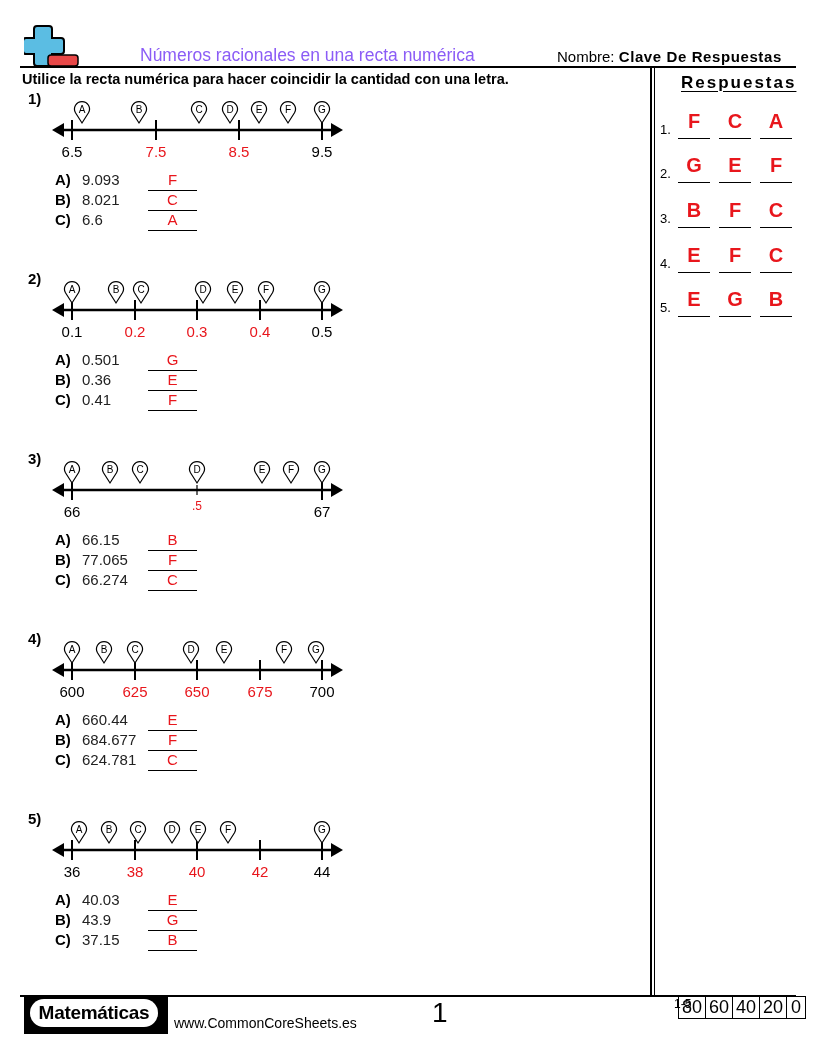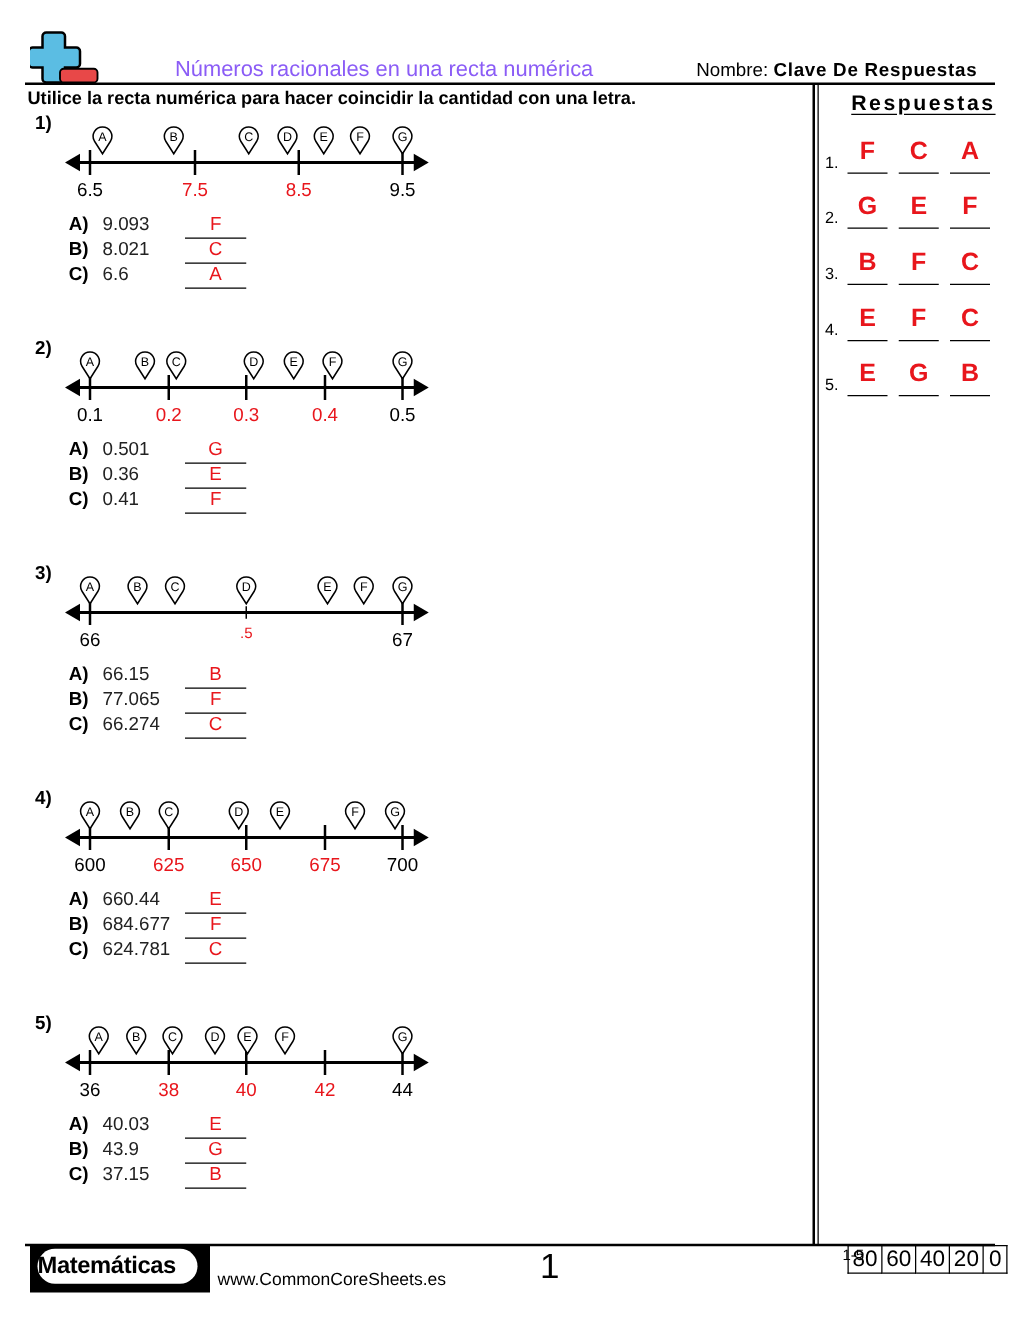--- a/index.html
+++ b/index.html
@@ -18,21 +18,21 @@
   .ans-num{position:absolute;left:0;bottom:2px;font-size:13px;}
   .ans-blank{position:absolute;bottom:0;width:32px;height:30px;border-bottom:1.3px solid #000;text-align:center;color:#e8161c;font-weight:bold;font-size:20px;line-height:26px;}
   .prob-num{position:absolute;left:28px;font-size:15px;font-weight:bold;}
   .nl-svg{position:absolute;left:0;width:360px;height:80px;overflow:visible;}
   .q-row{position:absolute;left:55px;height:20px;width:160px;font-size:15px;}
   .q-letter{position:absolute;left:0;top:0;font-weight:bold;}
   .q-val{position:absolute;left:27px;top:0;color:#222;}
   .q-ans{position:absolute;left:93px;top:0;width:49px;text-align:center;color:#e8161c;border-bottom:1.3px solid #000;height:19px;line-height:18px;}
   #footer-line{left:20px;top:995px;width:776px;height:1.5px;background:#000;}
   #brand{left:24px;top:996px;width:144px;height:38px;background:#000;}
-  #brand-pill{position:absolute;left:6px;top:3px;width:128px;height:28px;background:#fff;border-radius:14px;font-weight:bold;font-size:19px;text-align:left;line-height:28px;letter-spacing:-0.3px;}
+  #brand-pill{position:absolute;left:6px;top:3px;width:128px;height:28px;background:#fff;border-radius:14px;font-weight:bold;font-size:19px;text-align:center;line-height:28px;letter-spacing:-0.3px;}
   #site{left:174px;top:1015px;font-size:14px;white-space:nowrap;}
   #page-num{left:432px;top:997px;font-size:28px;}
   #score-label{left:650px;top:997px;font-size:12px;margin-left:24px;}
   #score-table{left:678px;top:996px;border-collapse:collapse;font-size:18px;}
   #score-table td{border:1px solid #000;padding:0 3px;height:16px;text-align:center;min-width:12px;}
 </style>
 </head>
 <body>
 
 <svg id="logo" class="abs" viewBox="0 0 56 44">

